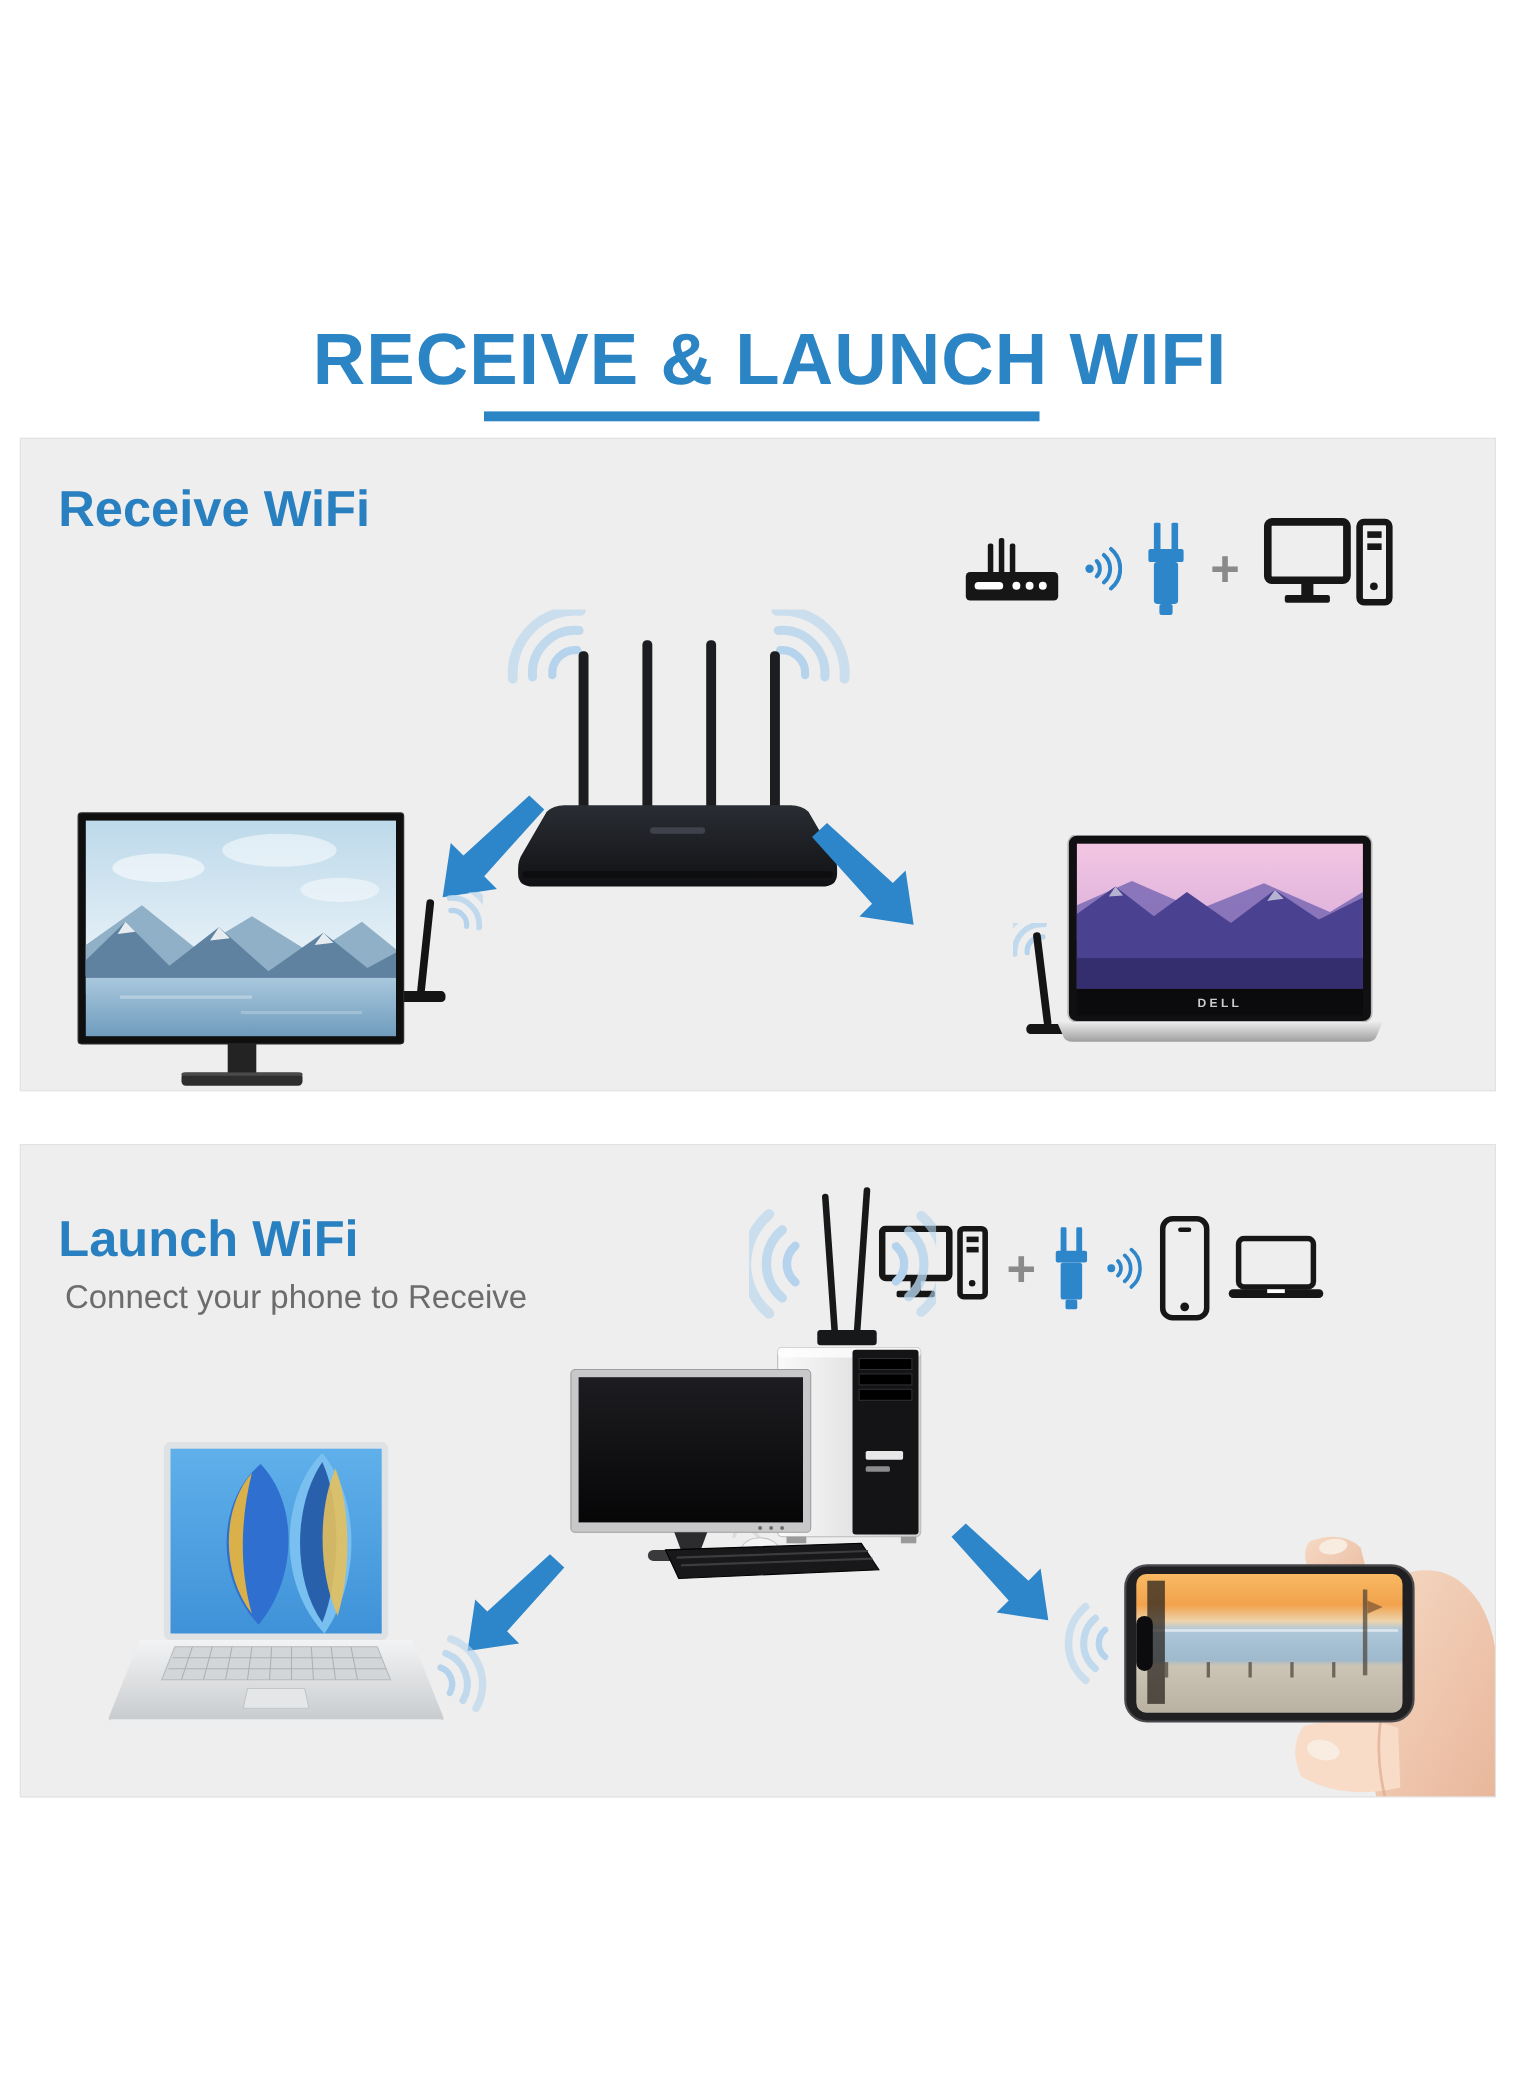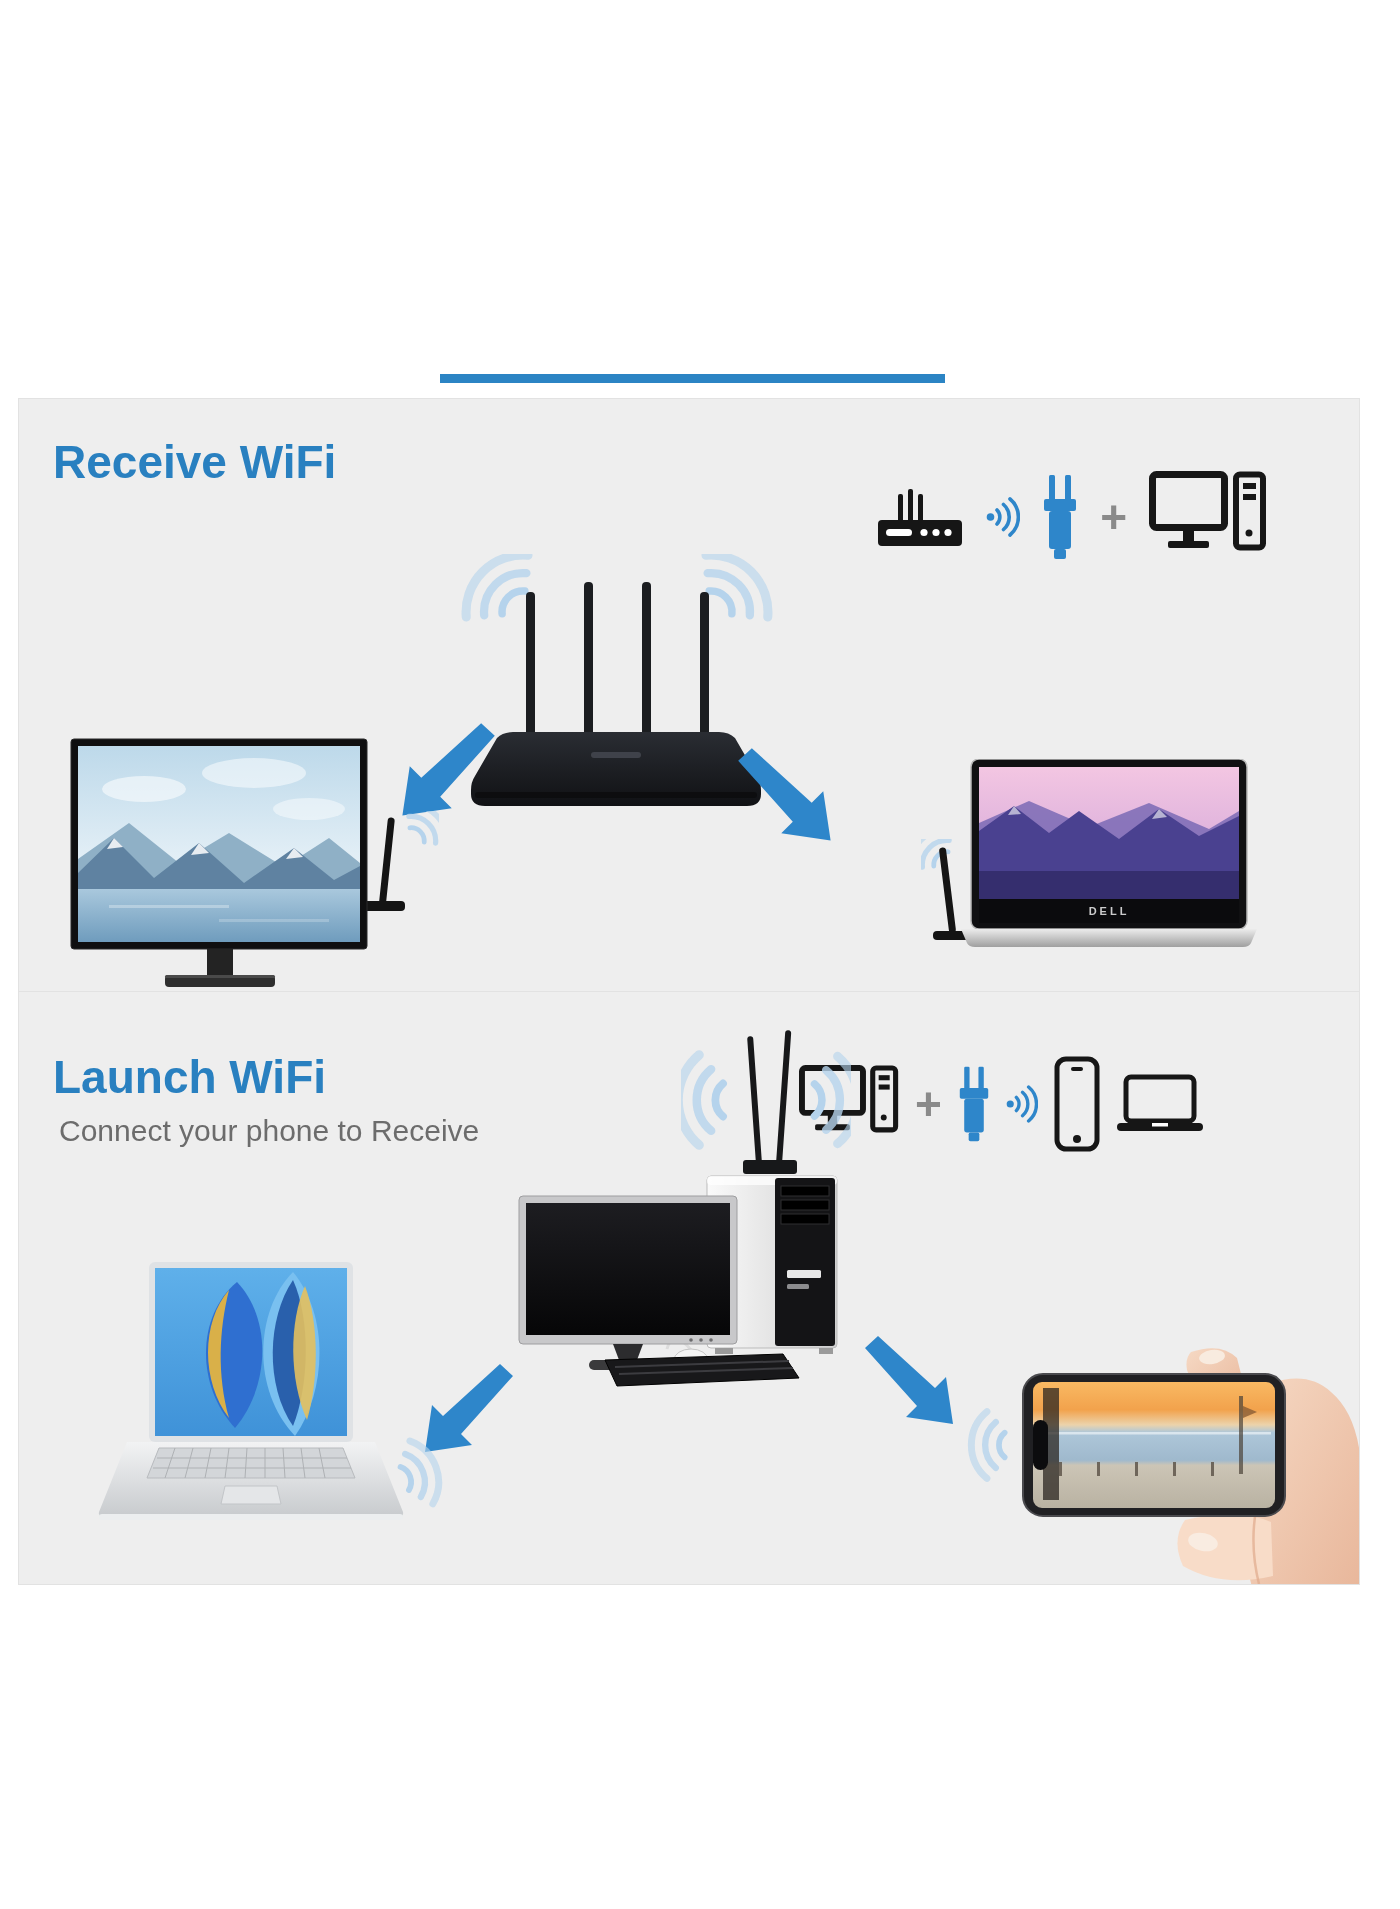--- a/index.html
+++ b/index.html
@@ -6,21 +6,21 @@
   .stage{position:relative;width:1400px;height:1909px;background:#ffffff;overflow:hidden;
          font-family:"Liberation Sans",sans-serif;}
   
   .main-title{position:absolute;left:0;right:0;top:288px;text-align:center;
               font-size:66px;font-weight:700;letter-spacing:1px;color:#2b84c4;margin:0;}
   .title-underline{position:absolute;left:440px;top:374px;width:505px;height:9px;background:#2b84c4;}
   
   .panel{position:absolute;left:18px;width:1342px;height:594px;background:#eeeeee;
          border:1px solid #e2e2e2;box-sizing:border-box;overflow:hidden;}
   .panel.receive{top:398px;}
-  .panel.launch{top:991px;}
+  .panel.launch{top:1040px;}
   .panel h2{position:absolute;margin:0;font-size:46px;font-weight:700;color:#2980c0;}
   .panel .subtitle{position:absolute;font-size:30px;color:#6c6c6c;white-space:nowrap;}
   .sub-gap{display:inline-block;width:40px;}
   
   .formula{position:absolute;display:flex;align-items:center;}
   .formula.f1{top:70px;right:92px;gap:22px;height:96px;}
   .formula.f2{top:58px;left:780px;gap:16px;height:108px;}
   .plus{font-size:46px;font-weight:700;color:#8a8a8a;line-height:1;}
   .abs{position:absolute;}
   .flipx{transform:scaleX(-1);}
@@ -29,20 +29,21 @@
   .arcset .a1{stroke-width:5;}
   .arcset .a2{stroke-width:5.5;opacity:.8;}
   .arcset .a3{stroke-width:6;opacity:.62;}
   svg{display:block;}
 </style>
 </head>
 <body>
 
 <div class="stage">
 
+  <h1 class="main-title">RECEIVE &amp; LAUNCH WIFI</h1>
   <div class="title-underline"></div>
 
   <section class="panel receive">
     <h2 style="left:34px;top:36px;">Receive WiFi</h2>
 
     <div class="formula f1">
       <svg width="88" height="62" viewBox="0 0 88 62">
         <g fill="#161616">
           <rect x="22" y="8" width="5" height="30" rx="2"></rect>
           <rect x="32" y="3" width="5" height="35" rx="2"></rect>

